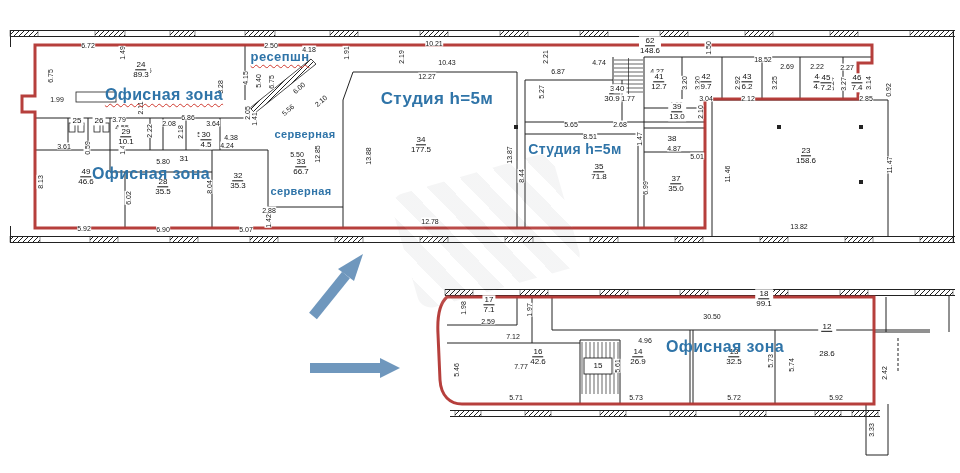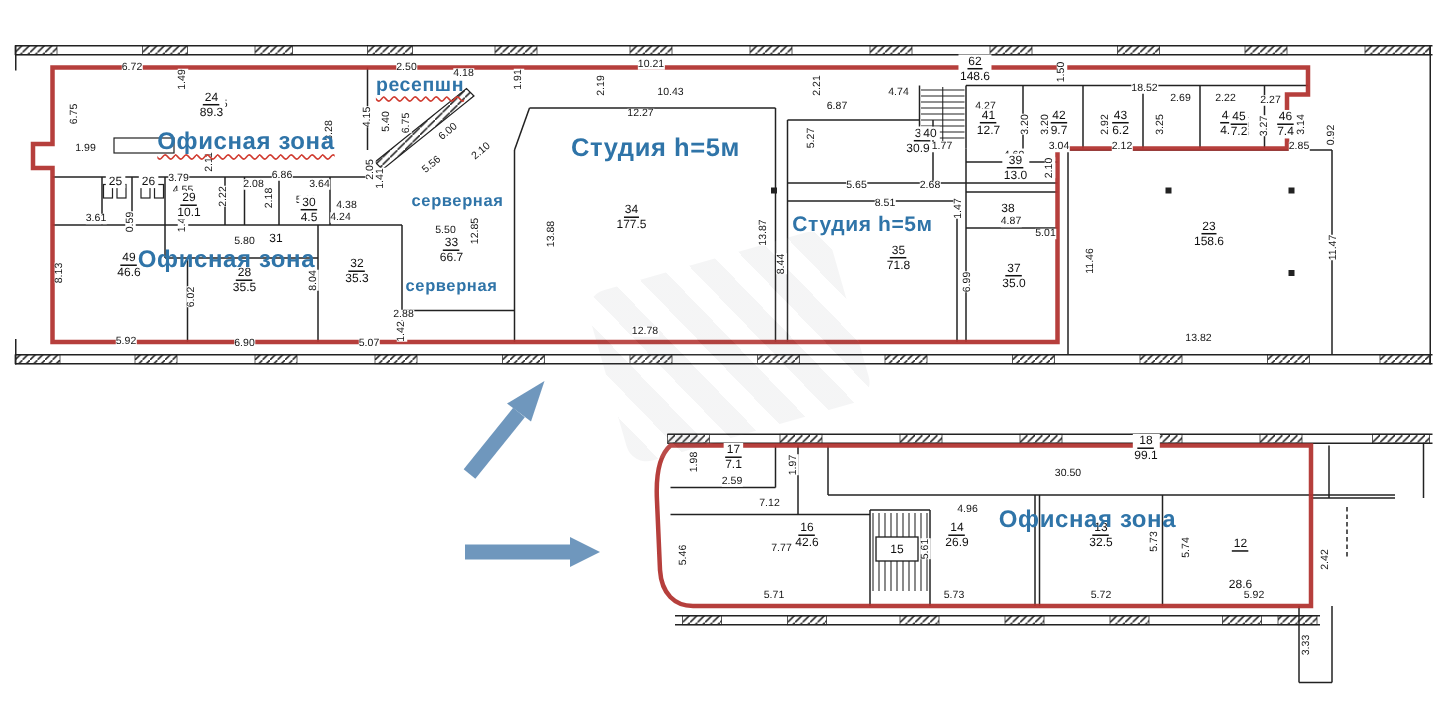--- a/index.html
+++ b/index.html
@@ -443,20 +443,20 @@
         <span class="num nounder">15</span>
       </div>
       <div class="room" style="left: 638px; top: 357px;">
         <span class="num">14</span>
         <span class="area">26.9</span>
       </div>
       <div class="room" style="left: 734px; top: 357px;">
         <span class="num">13</span>
         <span class="area">32.5</span>
       </div>
-      <div class="room" style="left: 827px; top: 376px; gap: 17px;">
+      <div class="room" style="left: 827px; top: 340px; gap: 17px;">
         <span class="num">12</span>
         <span class="area">28.6</span>
       </div>
       <span class="zone" style="left: 725px; top: 347px; font-size: 16px;">Офисная зона</span>
     </div>
 
 </div>
 
 </body></html>

